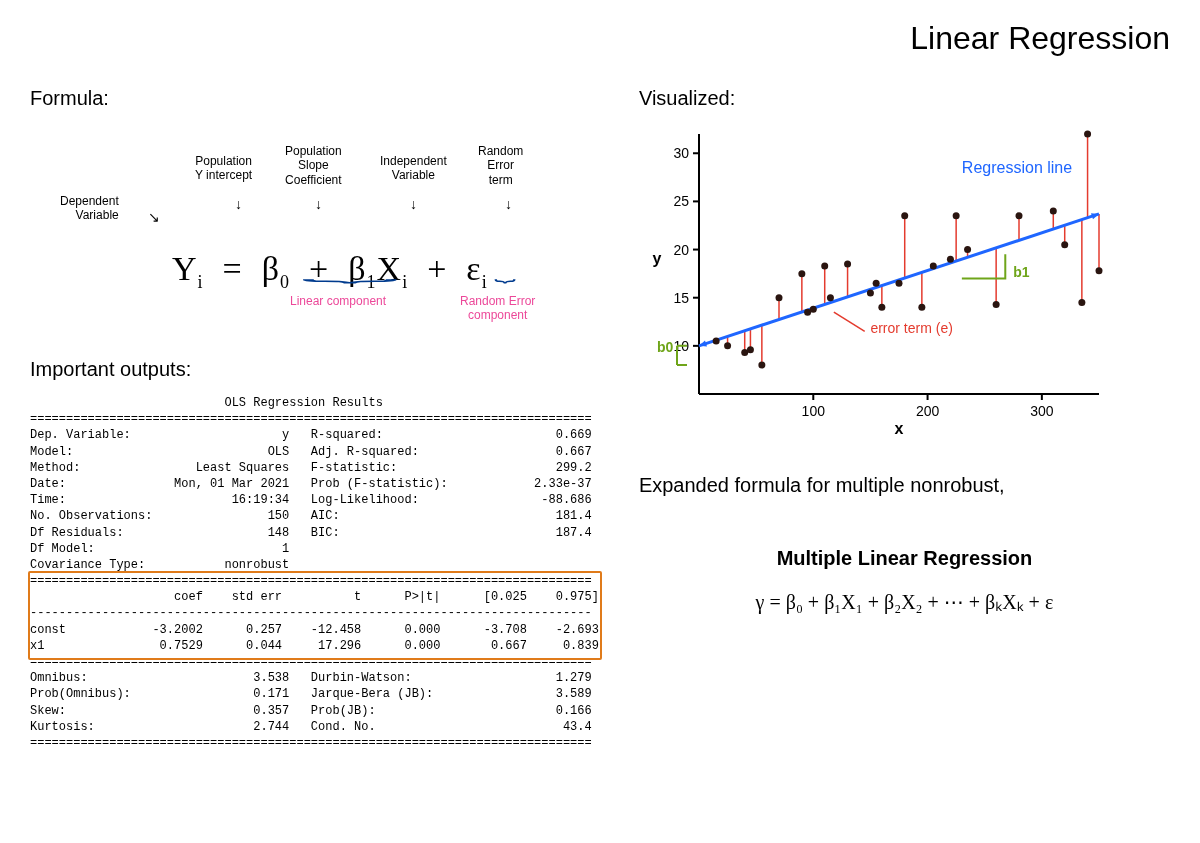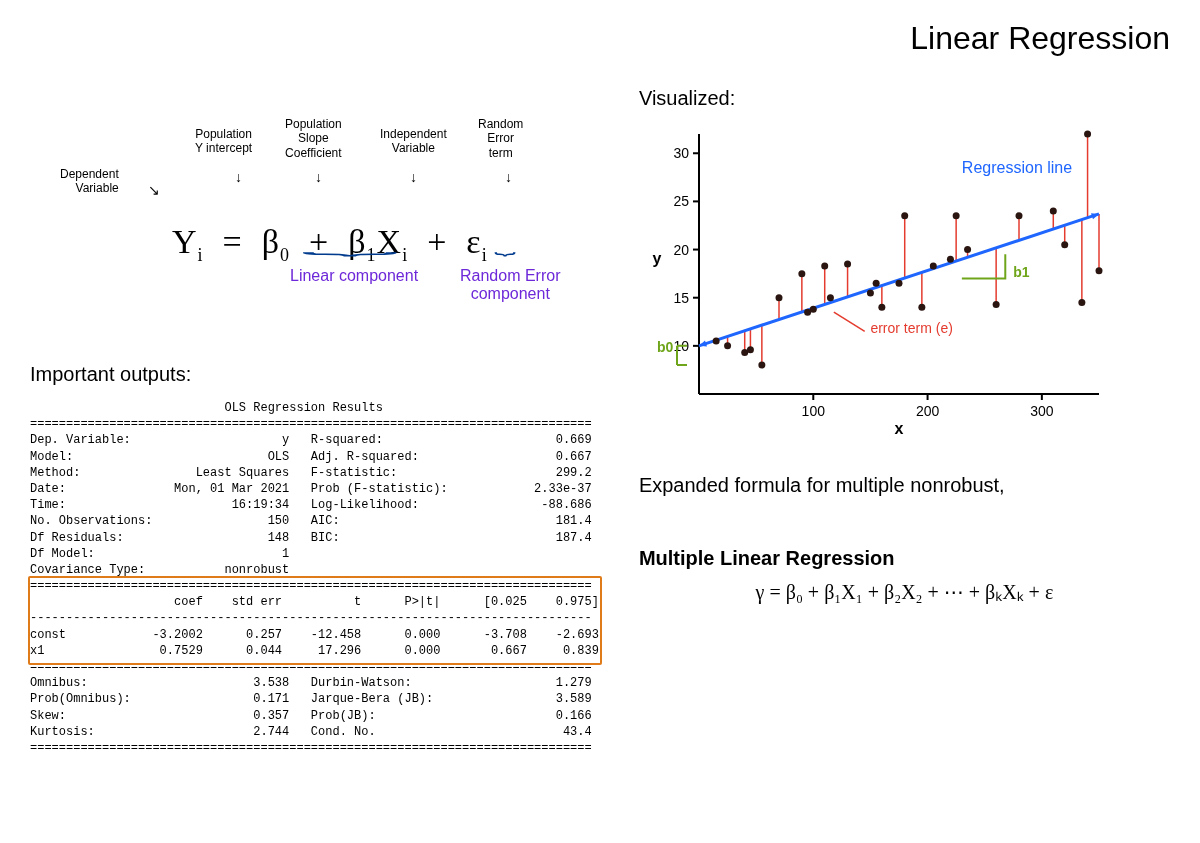--- a/index.html
+++ b/index.html
@@ -56,22 +56,22 @@
   }
   .equation sub { font-size: 18px; }
   .brace {
     position: absolute;
     font-family: "Times New Roman", serif;
     color: #003b8e;
     text-align:center;
   }
   .brace-label {
     position:absolute;
-    font-size:16px;
-    color:#6d28d9;
+    font-size:12px;
+    color:#ec4899;
     text-align:center;
     white-space: pre-line;
   }
   
   .ols-box {
     font-family: "Courier New", monospace;
     font-size: 12px;
     line-height: 1.35;
     white-space: pre;
     margin-top: 10px;
@@ -86,43 +86,45 @@
     height: 72px;
   }
   
   .chartbox {
     position: relative;
     width: 480px;
     height: 310px;
     margin-top: 6px;
   }
   .mlr-title {
+    text-align:center;
     font-size: 20px;
     font-weight: bold;
     margin-top: 50px;
   }
   .mlr-eq {
     text-align:center;
     font-family: "Times New Roman", serif;
     font-size: 20px;
-    margin-top: 8px;
+    margin-top: 18px;
   }
   .expanded-caption {
     font-size: 20px;
     margin-top: 40px;
   }
 </style>
 </head>
 <body>
 
 <h1 class="title">Linear Regression</h1>
 
 <div class="cols">
 
   <div class="left">
+    <div class="section-label">Formula:</div>
 
     <div class="formula-wrap">
 
       <div class="flabel" style="left:30px; top:70px; text-align:right">Dependent
 Variable</div>
       <div class="flabel" style="left:165px; top:30px">Population
 Y  intercept</div>
       <div class="flabel" style="left:255px; top:20px">Population
 Slope
 Coefficient</div>
@@ -148,21 +150,21 @@
         <span>ε</span><sub>i</sub>
       </div>
 
       <div class="brace" style="left:220px; top:138px; width:200px; font-size:18px; transform:scaleX(9);">⏟</div>
       <div class="brace-label" style="left:260px; top:170px">Linear component</div>
       <div class="brace" style="left:455px; top:138px; width:40px; font-size:18px; transform:scaleX(2);">⏟</div>
       <div class="brace-label" style="left:430px; top:170px">Random Error
 component</div>
     </div>
 
-    <div class="section-label" style="margin-top:36px">Important outputs:</div>
+    <div class="section-label" style="margin-top:4px">Important outputs:</div>
 
     <div class="ols-box" id="ols-output">                           OLS Regression Results
 ==============================================================================
 Dep. Variable:                     y   R-squared:                        0.669
 Model:                           OLS   Adj. R-squared:                   0.667
 Method:                Least Squares   F-statistic:                      299.2
 Date:               Mon, 01 Mar 2021   Prob (F-statistic):            2.33e-37
 Time:                       16:19:34   Log-Likelihood:                 -88.686
 No. Observations:                150   AIC:                              181.4
 Df Residuals:                    148   BIC:                              187.4

